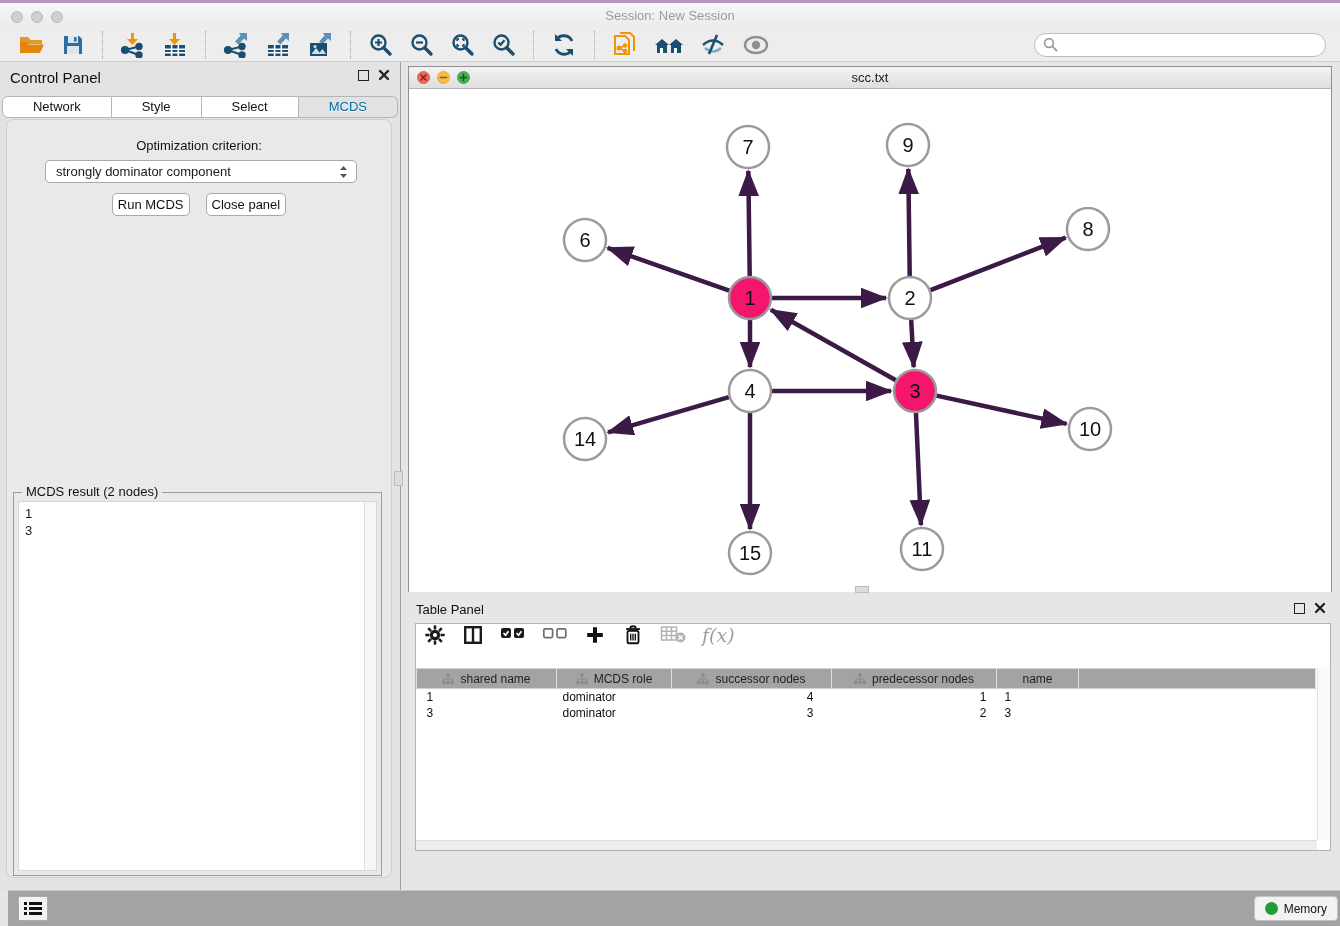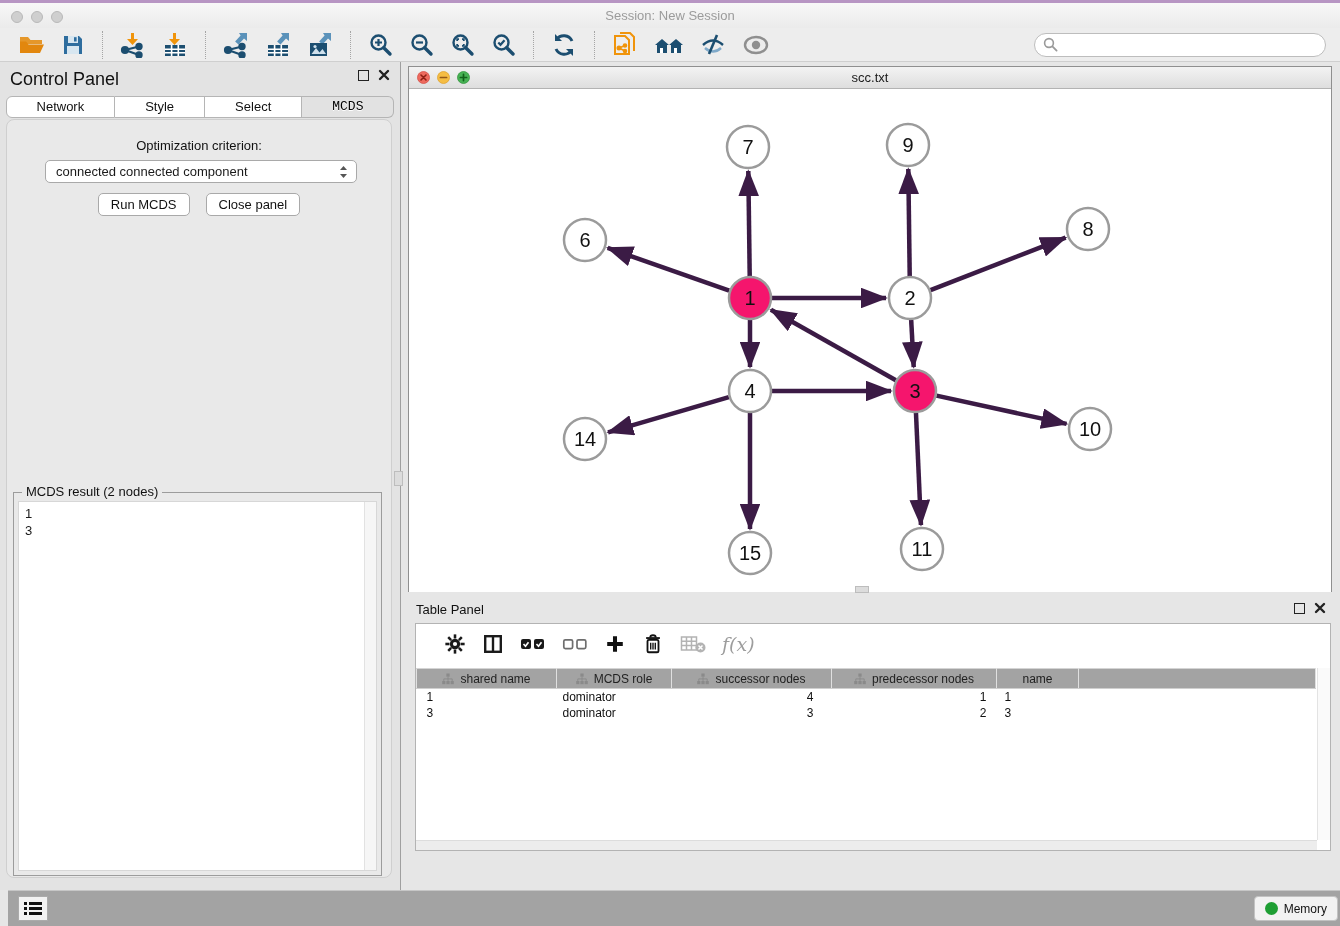--- a/index.html
+++ b/index.html
@@ -23,58 +23,58 @@
     display:flex; align-items:center; padding:0 8px; margin-right:4px; }
   .searchbox input { border:none; outline:none; flex:1; font-size:12px; font-family:"Liberation Sans",sans-serif; background:transparent; margin-left:5px; }
 
   
   .main { position:absolute; left:0; top:62px; width:1340px; height:828px; }
   .statusbar { position:absolute; left:8px; top:890px; width:1340px; height:36px; background:#a3a3a3; border-top:1px solid #c6c6c6; }
 
   
   .control-panel { position:absolute; left:0; top:0; width:401px; height:828px; background:#e3e3e3; border-right:1px solid #9f9f9f; }
   .cp-header { position:absolute; left:0; top:0; right:0; height:28px; }
-  .cp-title { position:absolute; left:10px; top:7px; font-size:18px; color:#111; }
+  .cp-title { position:absolute; left:10px; top:7px; font-size:15px; color:#111; }
   .panel-btns { position:absolute; right:10px; top:7px; display:flex; gap:9px; align-items:center; }
   .float-btn { width:11px; height:11px; border:1.6px solid #222; background:transparent; }
   .tabs-row { position:absolute; left:0; right:0; top:34px; display:flex; justify-content:center; }
   .tab { height:22px; padding:0 30px; background:#fff; border:1px solid #b5b5b5; border-left:none;
     font-size:13px; line-height:20px; color:#111; }
   .tab:first-child { border-left:1px solid #b5b5b5; border-radius:6px 0 0 6px; }
   .tab.last { border-radius:0 6px 6px 0; }
-  .tab.active-disabled { background:#e2e2e2; color:#000000; text-shadow:0 1px 0 #fff;font-family:Liberation Mono, monospace; }
+  .tab.active-disabled { background:#e2e2e2; color:#0369a1; text-shadow:0 1px 0 #fff; }
   .cp-content { position:absolute; left:6px; right:8px; top:57px; bottom:12px; background:#e9e9e9;
     border:1px solid #cfcfcf; border-radius:8px; }
   .opt-label { position:absolute; left:0; right:0; top:18px; text-align:center; font-size:13px; color:#111; }
   .dropdown { position:absolute; left:38px; top:40px; width:312px; height:23px; background:#fff; border:1px solid #a9a9a9;
     border-radius:5px; display:flex; align-items:center; padding:0 8px 0 10px; font-size:13px; }
   .dropdown .dd-label { flex:1; }
   .btn-row { position:absolute; left:0; right:0; top:73px; display:flex; justify-content:center; gap:16px; }
-  .pushbtn { height:23px; padding:0 12px; background:#fff; border:1px solid #a9a9a9; border-radius:5px;
+  .pushbtn { height:23px; padding:0 5px; background:#fff; border:1px solid #a9a9a9; border-radius:5px;
     font-size:13px; font-family:"Liberation Sans",sans-serif; color:#111; }
   .groupbox { position:absolute; left:6px; right:9px; top:372px; height:384px; border:1px solid #9c9c9c; }
   .groupbox-legend { position:absolute; left:8px; top:-9px; background:#e9e9e9; padding:0 4px; font-size:13px; color:#111; }
   .result-area { position:absolute; left:4px; right:4px; top:8px; bottom:4px; background:#fff; border:1px solid #d7d7d7;
     font-size:13px; white-space:pre; padding:3px 6px; line-height:17px; overflow:hidden; }
   .result-scroll { position:absolute; right:0; top:0; bottom:0; width:12px; background:#f6f6f6; border-left:1px solid #e2e2e2; }
 
   
   .right-area { position:absolute; left:402px; top:0; right:0; height:828px; }
   .net-window { position:absolute; left:6px; top:4px; width:924px; height:526px; background:#fff; border:1px solid #8f8f8f; }
   .net-titlebar { position:absolute; left:0; top:0; right:0; height:22px; background:linear-gradient(#f3f3f3,#dedede); border-bottom:1px solid #b3b3b3; }
   .net-title { position:absolute; left:0; right:0; top:3px; text-align:center; font-size:13px; color:#1a1a1a; }
   .net-lights { position:absolute; left:8px; top:4px; display:flex; gap:7px; }
   .net-canvas { position:absolute; left:0; top:22px; width:922px; height:503px; background:#fff; }
 
   
   .table-panel { position:absolute; left:0; top:533px; right:0; height:295px; }
   .tp-title { position:absolute; left:14px; top:7px; font-size:13px; color:#111; }
   .tp-btns { position:absolute; right:14px; top:7px; display:flex; gap:9px; align-items:center; }
   .tp-inner { position:absolute; left:13px; right:9px; top:28px; height:228px; background:#fff; border:1px solid #b3b3b3; }
-  .tp-toolbar { position:absolute; left:0; right:0; top:0; height:40px; display:flex; align-items:center; padding-left:20px; }
+  .tp-toolbar { position:absolute; left:0; right:0; top:0; height:40px; display:flex; align-items:flex-start; padding-left:0; }
   .tp-tbtn { background:none; border:none; margin:0 8px; display:flex; align-items:center; }
   .fx-label { font-family:"DejaVu Serif", serif; font-style:italic; color:#9d9d9d; font-size:19px; }
   .tp-table { position:absolute; left:0; right:14px; top:44px; border-collapse:collapse; table-layout:fixed; width:calc(100% - 14px); }
   .tp-table th { height:20px; background:#a3a3a3; border:1px solid #e0e0e0; border-top:1px solid #d4d4d4; border-bottom:1px solid #cfcfcf;
     font-weight:normal; font-size:12px; color:#222; text-align:center; overflow:hidden; white-space:nowrap; }
   .tp-table th .th-wrap { display:flex; align-items:center; justify-content:center; gap:6px; }
   .tp-table td { height:16px; font-size:12px; color:#111; white-space:nowrap; overflow:hidden; }
   .tp-scrollbar-v { position:absolute; right:0; top:44px; bottom:10px; width:13px; background:#fafafa; border-left:1px solid #e3e3e3; }
   .tp-scrollbar-h { position:absolute; left:0; right:13px; bottom:0; height:10px; background:#ededed; border-top:1px solid #ddd; }
   .tp-tabs { position:absolute; left:0; right:0; top:266px; display:flex; justify-content:center; }
@@ -273,21 +273,21 @@
     </div>
     <div class="tabs-row">
       <span class="tab">Network</span>
       <span class="tab">Style</span>
       <span class="tab">Select</span>
       <span class="tab last active-disabled">MCDS</span>
     </div>
     <div class="cp-content">
       <div class="opt-label">Optimization criterion:</div>
       <div class="dropdown">
-        <span class="dd-label">connected connected component</span>
+        <span class="dd-label">strongly dominator component</span>
         <svg class="ic" width="9" height="14" viewBox="0 0 9 14">
             <path d="M4.5 1L8 5H1z" fill="#555"></path>
             <path d="M4.5 13L1 9h7z" fill="#555"></path>
           </svg>
       </div>
       <div class="btn-row">
         <button class="pushbtn">Run MCDS</button>
         <button class="pushbtn">Close panel</button>
       </div>
       <div class="groupbox">

